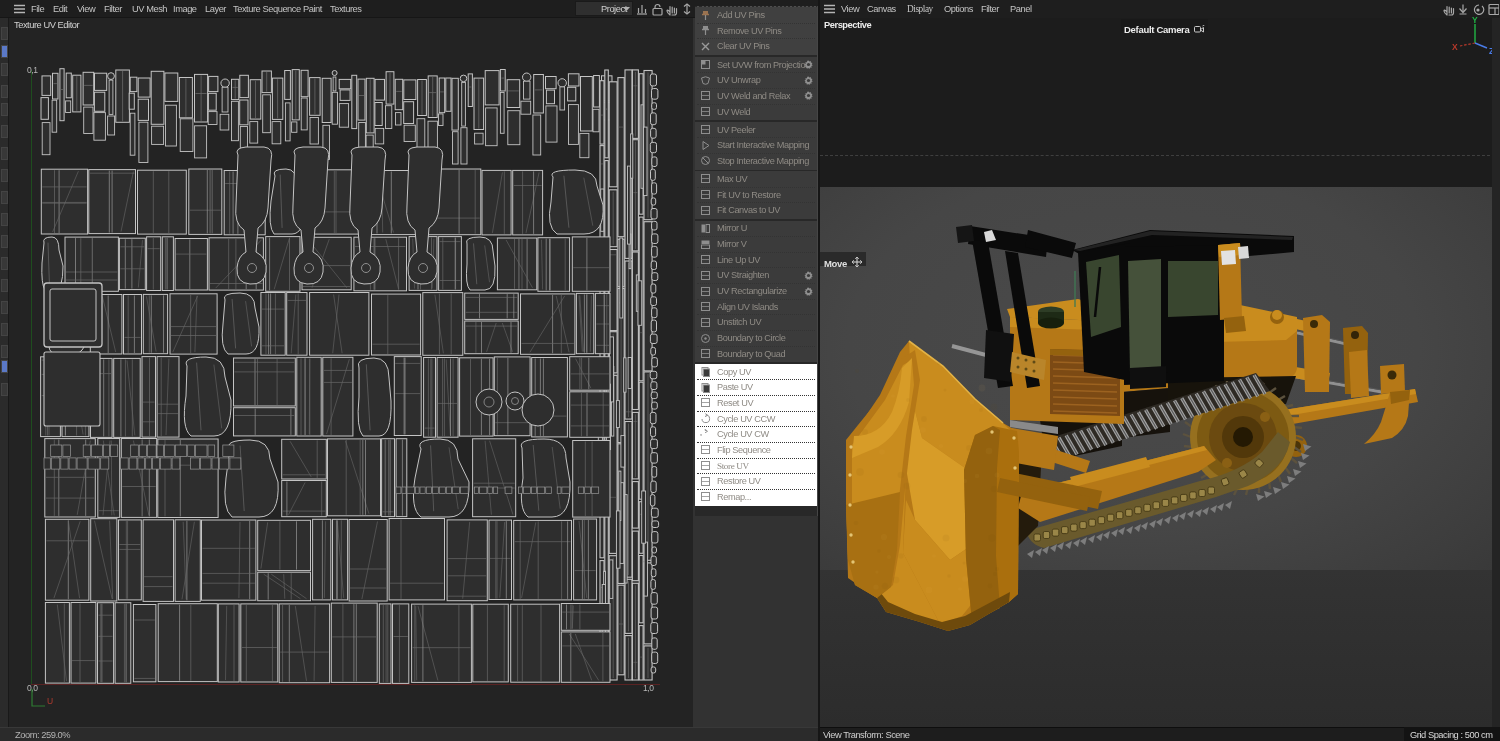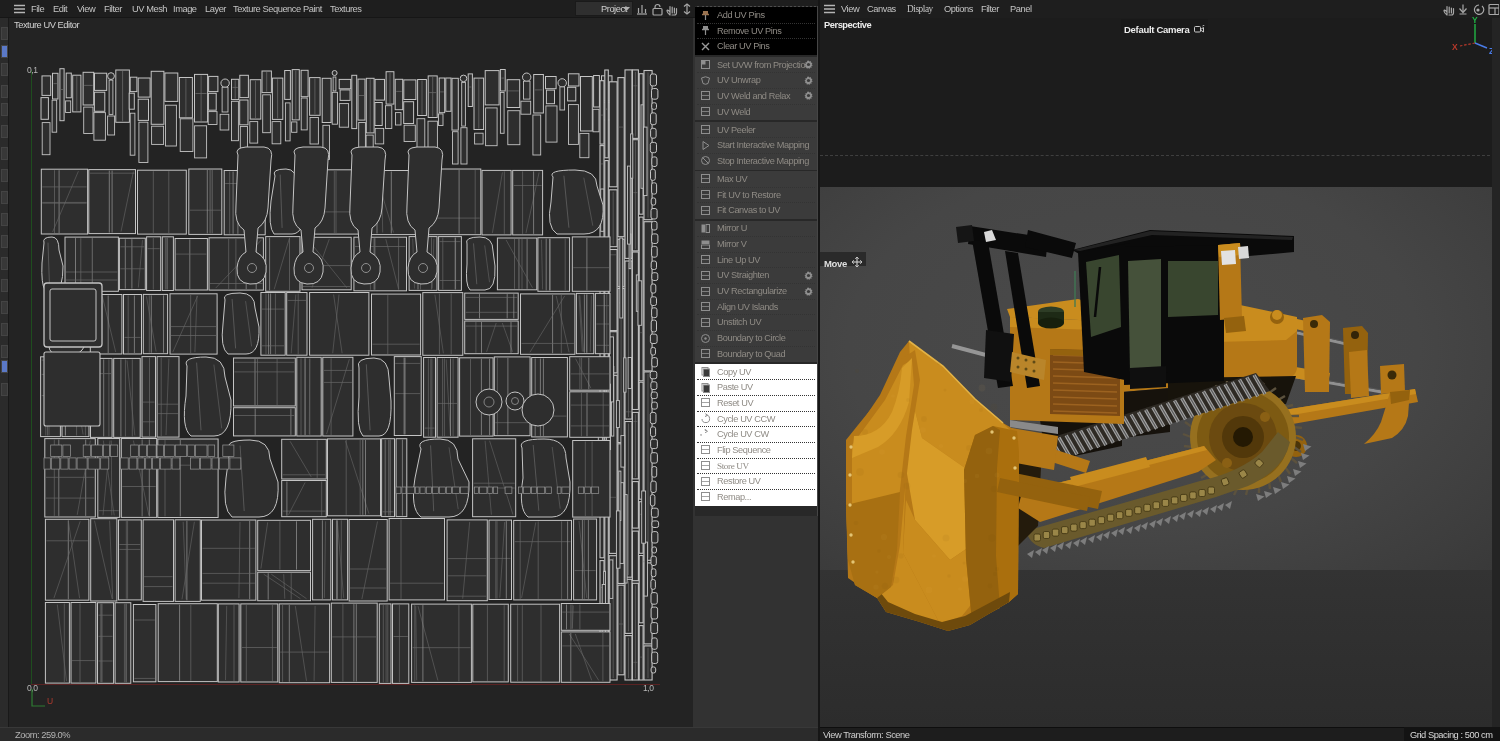--- a/index.html
+++ b/index.html
@@ -997,21 +997,21 @@
     <path d="M2 0 V17 H15" stroke="#2e7d32" stroke-width="1.2" fill="none"></path>
     <text x="17" y="15" fill="#b03a2e" font-size="8.5" font-family="Liberation Sans">U</text>
   </svg>
 <div class="abs" style="left:0;top:727px;width:818px;height:14px;background:#2b2b2b;border-top:1px solid #383838;"></div>
 <span class="txt" style="left:15px;top:730px;color:#b4b4b4;">Zoom: 259.0%</span>
 
 <div class="abs" style="left:693px;top:18px;width:125px;height:709px;background:#323232;"></div>
 <div class="abs" style="left:818px;top:0;width:2px;height:741px;background:#161616;"></div>
 <div class="abs" style="left:695px;top:6px;width:123px;height:510px;background:#282828;border-right:1px solid #464646;">
     <div style="position:absolute;left:2px;top:0px;width:119px;height:5px;border-top:2px dotted #4e4e4e;border-bottom:2px dotted #4e4e4e;"></div>
-    <div style="position:absolute;left:0;top:1.3px;width:122px;height:48.0px;background:#000000;">
+    <div style="position:absolute;left:0;top:1.3px;width:122px;height:48.0px;background:#404040;">
       <div style="position:absolute;left:0;top:0.4px;width:122px;height:15.7px;">
         <svg width="11" height="11" viewBox="0 0 11 11" style="position:absolute;left:5px;top:2px">
           <path d="M3 1 h5 v3 h-5 Z" fill="#9a7350"></path>
           <path d="M2 4.5 h7" stroke="#9a7350" stroke-width="1.5"></path>
           <line x1="5.5" y1="5" x2="5.5" y2="10" stroke="#8e8e8e" stroke-width="1.2"></line>
         </svg>
         <span style="position:absolute;left:22px;top:2.5px;color:#8f8b85;font-size:9.2px;letter-spacing:-0.4px;font-family:'Liberation Sans',sans-serif;white-space:nowrap;">Add UV Pins</span>
       </div>
       <div style="position:absolute;left:0;top:16.1px;width:122px;height:15.7px;">
         <svg width="11" height="11" viewBox="0 0 11 11" style="position:absolute;left:5px;top:2px">

